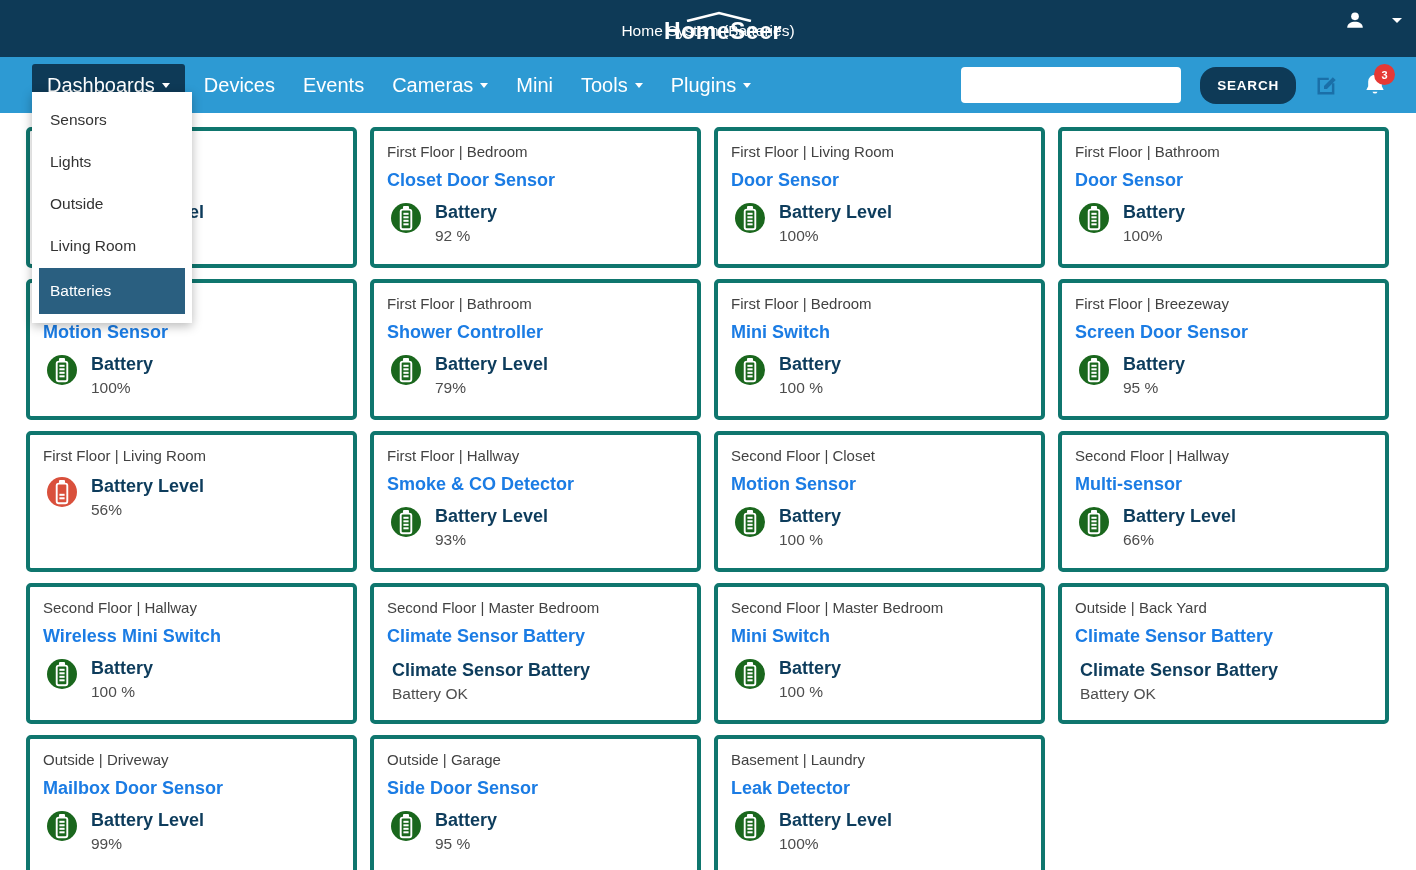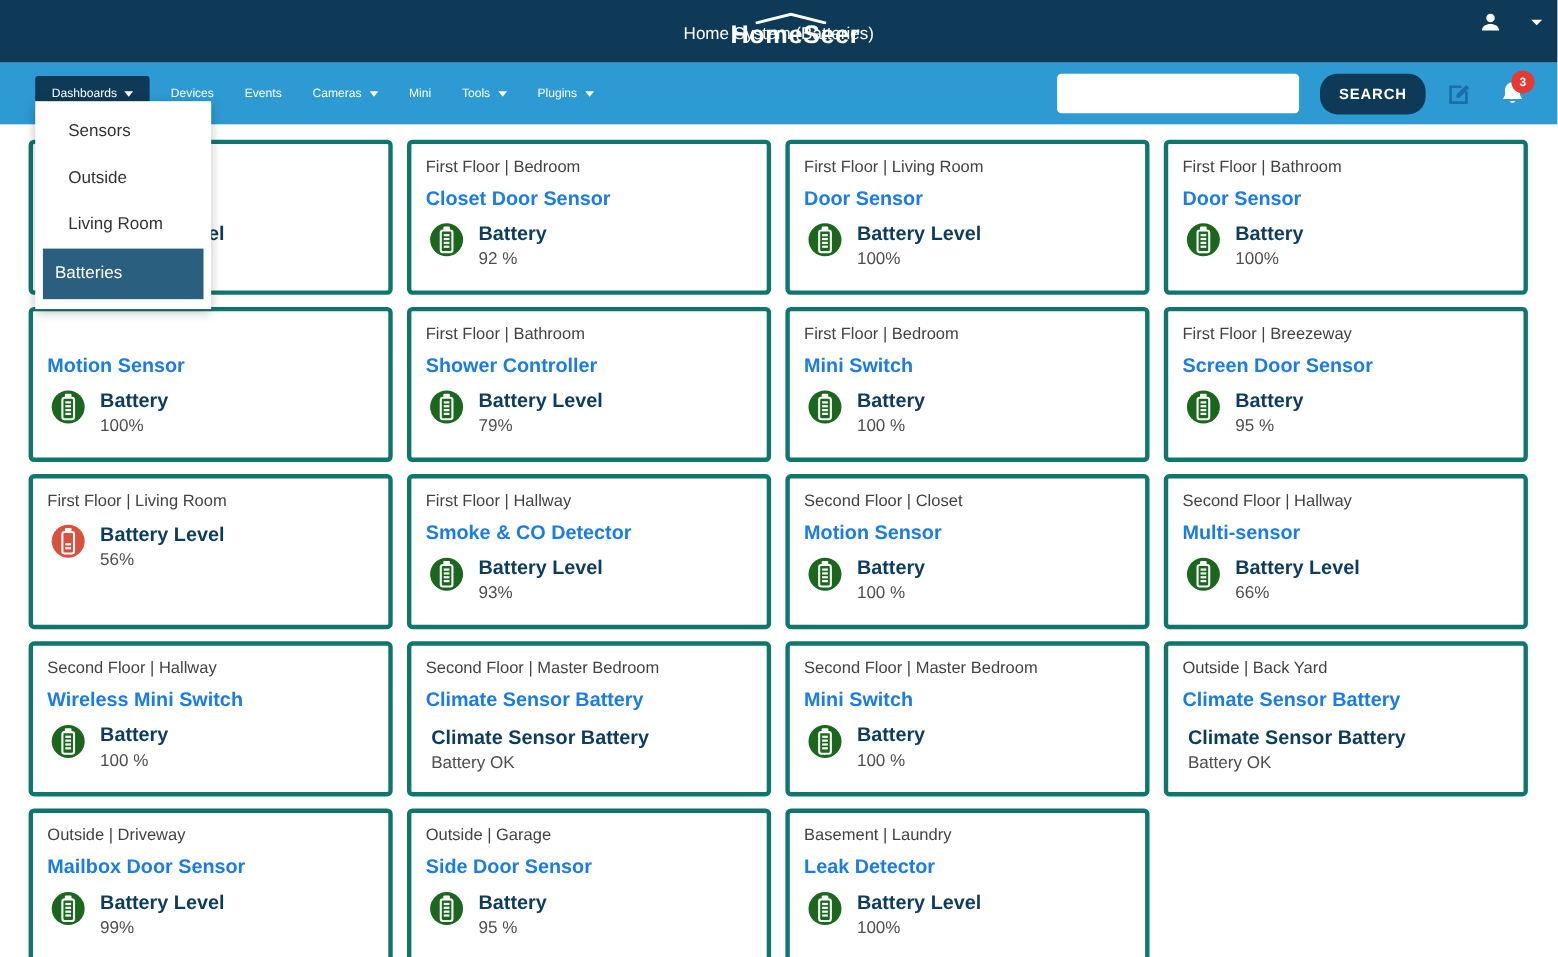--- a/index.html
+++ b/index.html
@@ -10,32 +10,32 @@
   .logo { position:relative; margin-left:30px; color:#fff; font-size:23px; font-weight:800; letter-spacing:.5px; padding-top:6px; }
   .logo svg.roof { position:absolute; top:-1px; left:21px; }
   .page-title { position:absolute; left:0; right:0; text-align:center; color:#fff; font-size:15.5px; font-weight:400; padding-top:5px; pointer-events:none; }
   .topbar-right { position:absolute; right:14px; top:0; height:40px; display:flex; align-items:center; gap:26px; }
   .user-icon svg { display:block; }
   .caret { display:inline-block; width:0; height:0; border-left:5px solid transparent; border-right:5px solid transparent; border-top:5px solid #fff; }
 
   
   .navbar { position:relative; height:56px; background:var(--navbar_blue); display:flex; align-items:center; padding:0 28px 0 32px; }
   .nav-items { display:flex; align-items:center; gap:10px; }
-  .nav-item { color:#fff; font-size:11px; padding:9px 9px; border-radius:3px; cursor:pointer; display:flex; align-items:center; gap:7px; white-space:nowrap; }
+  .nav-item { color:#fff; font-size:20px; padding:9px 9px; border-radius:3px; cursor:pointer; display:flex; align-items:center; gap:7px; white-space:nowrap; }
   .nav-item .caret { border-top-color:#fff; border-left-width:4.5px; border-right-width:4.5px; }
   .nav-item.active { background:var(--topbar_navy); padding:10px 15px; }
   .search-input { margin-left:auto; width:220px; height:36px; border:none; border-radius:4px; background:#fff; font-size:15px; padding:0 10px; outline:none; }
   .search-btn { margin-left:19px; height:37px; padding:0 17px; background:var(--topbar_navy); border:none; border-radius:16px; color:#fff; font-size:13.5px; font-weight:700; letter-spacing:.8px; cursor:pointer; font-family:"Liberation Sans",sans-serif; }
   .edit-icon { margin-left:17px; cursor:pointer; display:flex; }
   .bell-wrap { position:relative; margin-left:22px; cursor:pointer; display:flex; }
   .badge { position:absolute; top:-8px; left:12px; min-width:21px; height:21px; border-radius:50%; background:var(--badge_red); color:#fff; font-size:11px; font-weight:700; display:flex; align-items:center; justify-content:center; }
 
   
   .dropdown { position:absolute; left:32px; top:92px; width:160px; background:#fff; z-index:20; box-shadow:0 3px 10px rgba(0,0,0,.28); padding:7px 0 9px; }
-  .dropdown-item { font-size:15.5px; color:#333; padding:12px 30px; cursor:pointer; }
+  .dropdown-item { font-size:15.5px; color:#333; padding:12px 18px; cursor:pointer; }
   .dropdown-item.active { background:var(--highlight); color:#fff; margin:1px 7px 0; padding:14px 11px; }
 
   
   .grid { margin:14px 26px 0; display:grid; grid-template-columns:repeat(4, 331px); gap:11px 13px; }
   .card { height:141px; background:#fff; border:4px solid #0f766e; border-radius:5px; padding:12px 13px; overflow:hidden; }
   .card-location { font-size:15px; color:#424242; min-height:18px; line-height:18px; }
   .device-name { margin-top:8px; font-size:18px; font-weight:700; color:var(--link_blue); line-height:22px; min-height:22px; cursor:pointer; }
   .feature { margin-top:10px; display:flex; align-items:flex-start; }
   .feature .icon-circle { width:30px; height:30px; border-radius:50%; margin:2px 14px 0 4px; display:flex; align-items:center; justify-content:center; flex:0 0 30px; }
   .feature-text { display:flex; flex-direction:column; }
@@ -106,20 +106,21 @@
     <svg width="26" height="26" viewBox="0 0 24 24" fill="#fff">
         <path d="M12 2.5a6.3 6.3 0 0 0-6.3 6.3v4.4L4 16.6h16l-1.7-3.4V8.8A6.3 6.3 0 0 0 12 2.5z"></path>
         <path d="M9.7 18.2a2.4 2.4 0 0 0 4.6 0z"></path>
       </svg>
     <span class="badge">3</span>
   </span>
 </nav>
 
 <div class="dropdown">
   <div class="dropdown-item">Sensors</div>
+  <div class="dropdown-item">Lights</div>
   <div class="dropdown-item">Outside</div>
   <div class="dropdown-item">Living Room</div>
   <div class="dropdown-item active">Batteries</div>
 </div>
 
 <main class="grid">
   <section class="card">
     <div class="card-location"></div>
     <div class="device-name"></div>
     <div class="feature">

